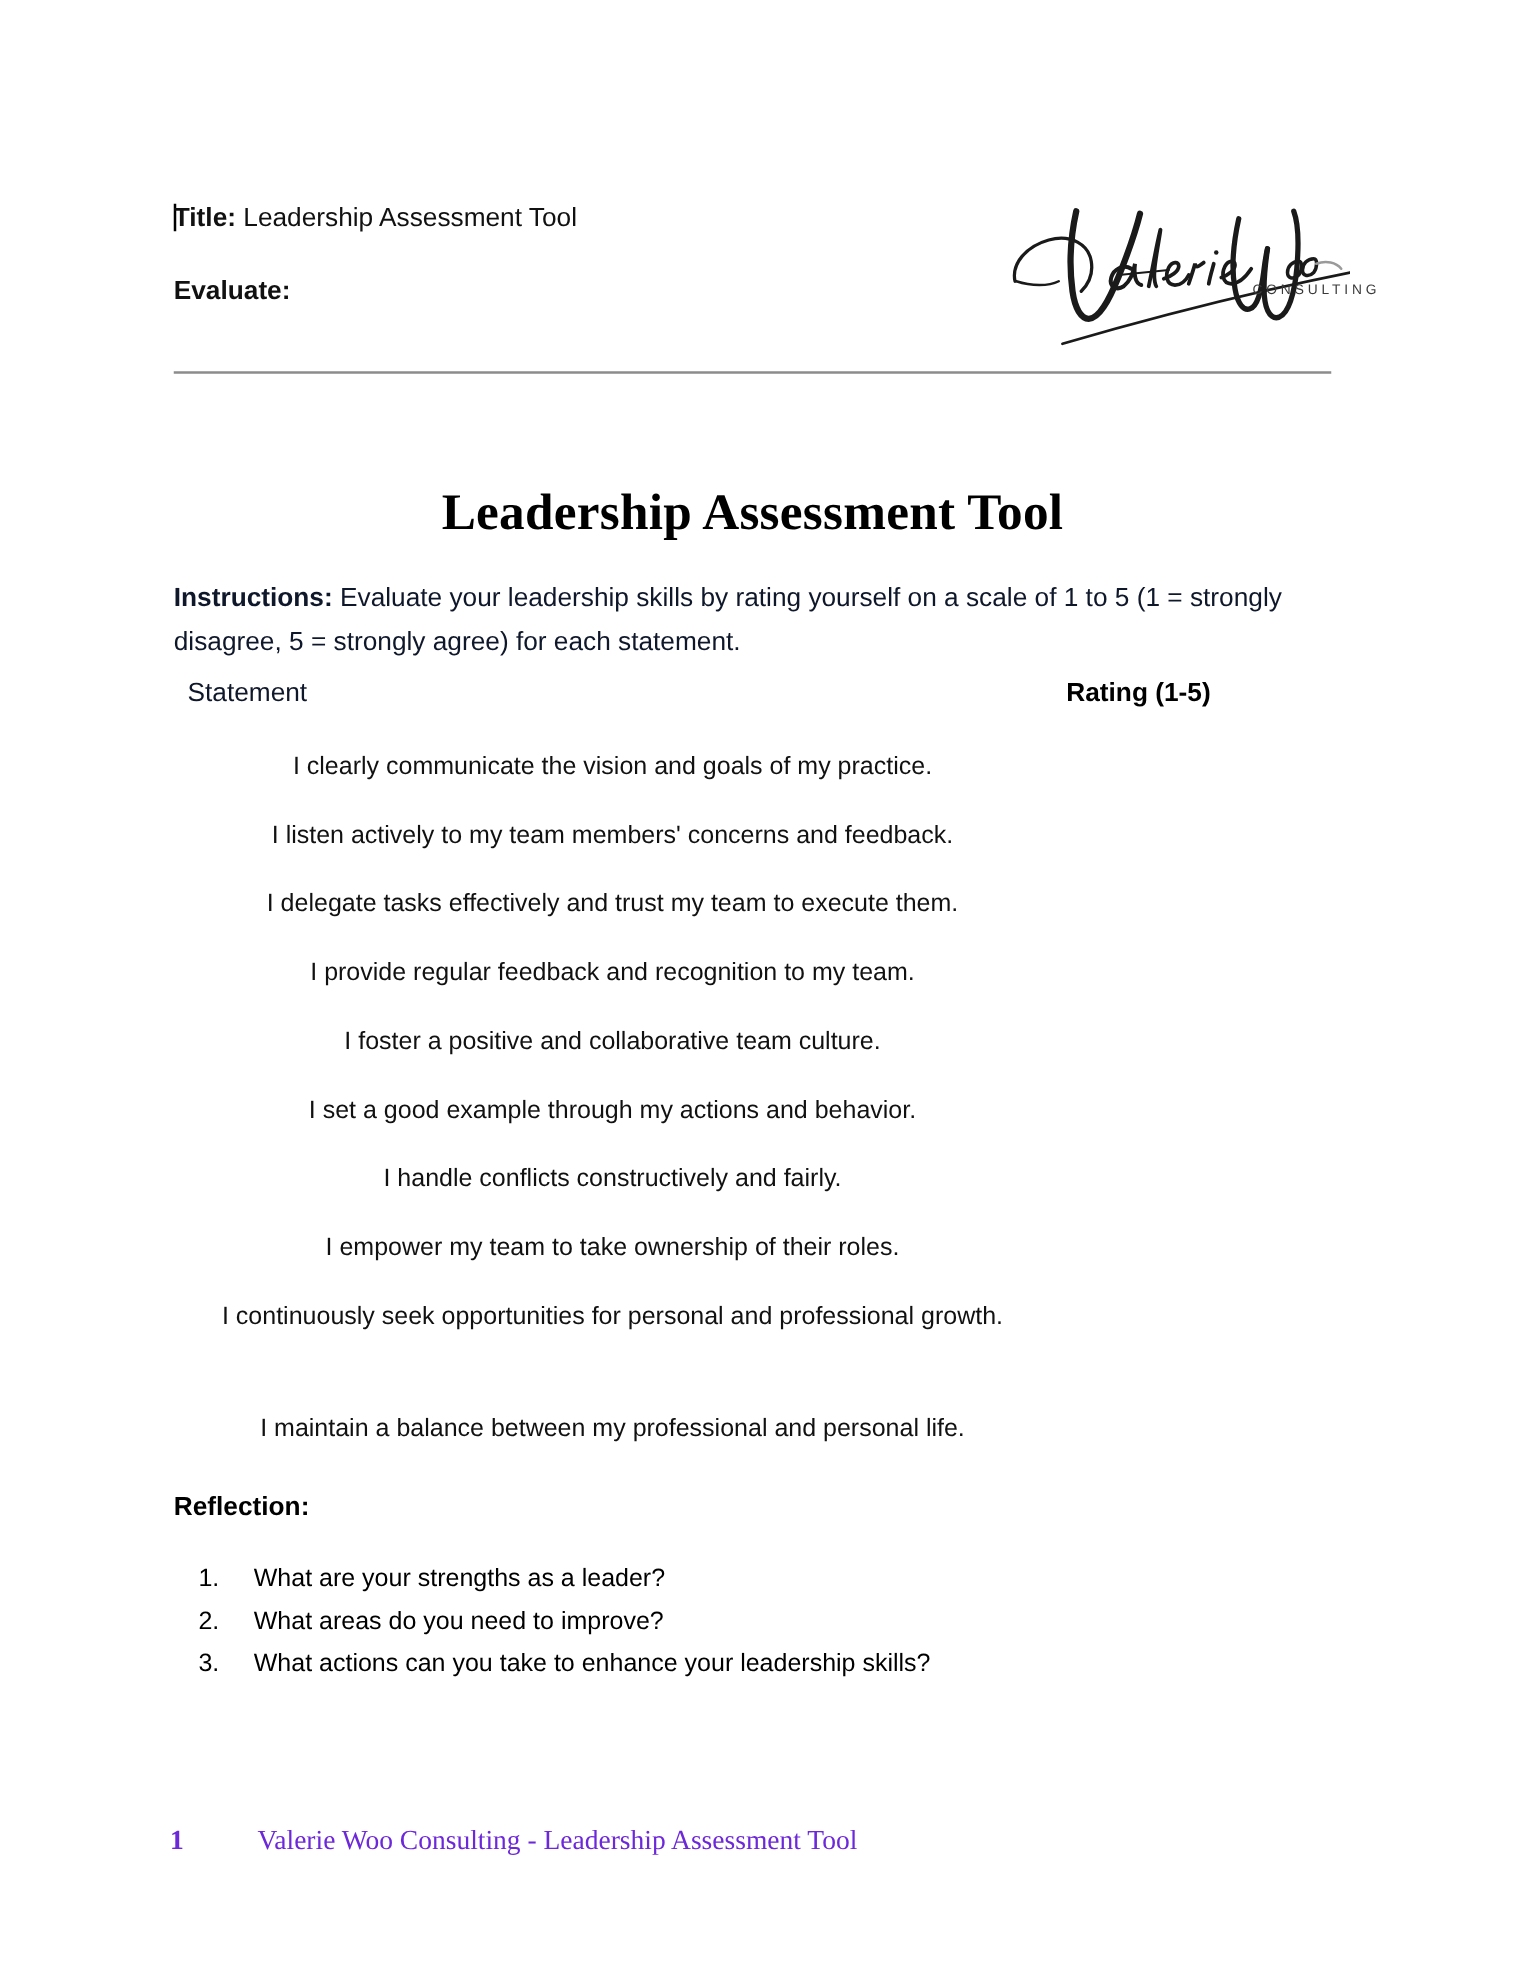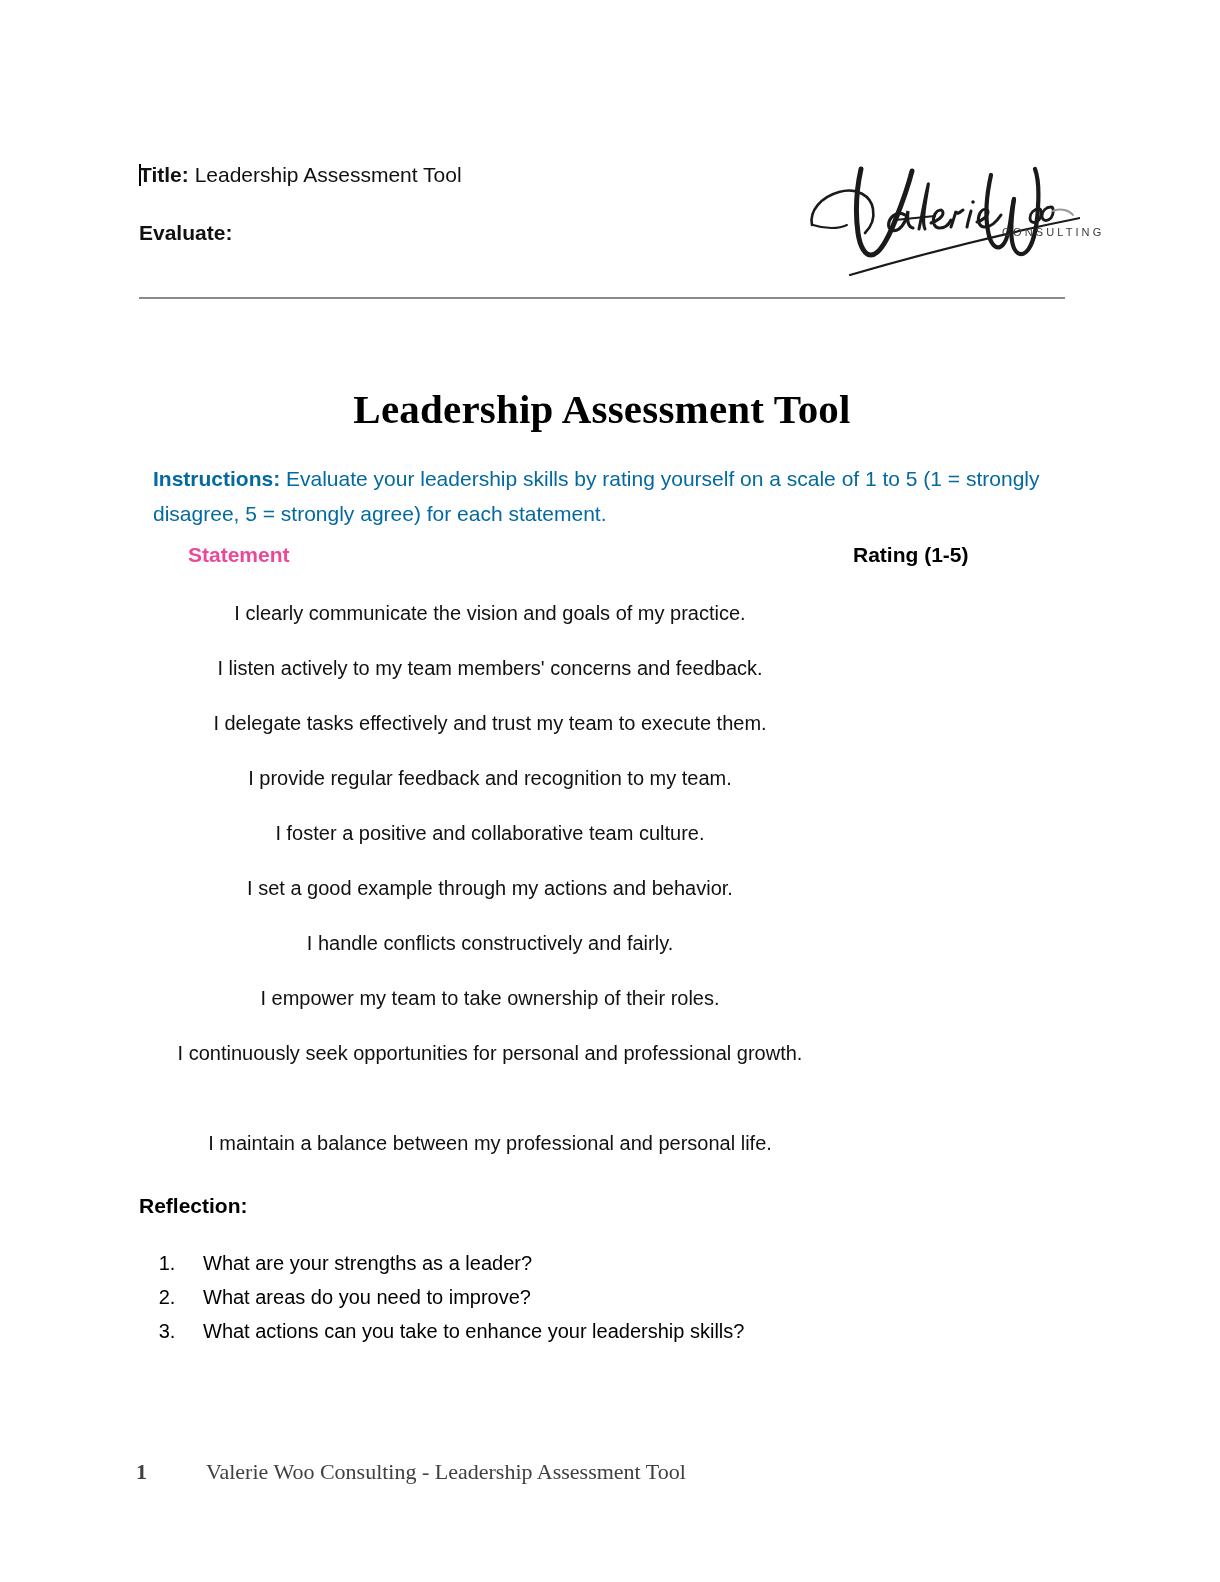--- a/index.html
+++ b/index.html
@@ -95,44 +95,42 @@
   }
 
   
   .instructions {
     position: absolute;
     left: 139px;
     top: 440px;
     width: 890px;
     font-size: 21px;
     line-height: 35px;
-    color: #0369a1;
-    margin-left: 14px;
+    color: #0f172a;
   }
   .instructions .lbl { font-weight: bold; }
 
   
   .assess-table {
     position: absolute;
     left: 139px;
     top: 540px;
     width: 890px;
   }
   .thead {
     position: relative;
     height: 56px;
   }
   .th-statement {
     position: absolute;
     left: 11px;
     top: 3px;
     font-size: 21px;
-    font-weight: bold;
-    color: #ec4899;
-    margin-left: 38px;
+    font-weight: normal;
+    color: #0f172a;
   }
   .th-rating {
     position: absolute;
     left: 714px;
     top: 3px;
     font-size: 21px;
     font-weight: bold;
     color: #000;
   }
   .trow {
@@ -184,21 +182,21 @@
   }
 
   
   .footer {
     position: absolute;
     left: 136px;
     top: 1459px;
     width: 900px;
     font-family: "Liberation Serif", serif;
     font-size: 22px;
-    color: #404040;
+    color: #6d28d9;
   }
   .footer .pagenum {
     display: inline-block;
     width: 70px;
     font-weight: bold;
   }
   .footer .ftext {
     display: inline-block;
   }
 </style>

